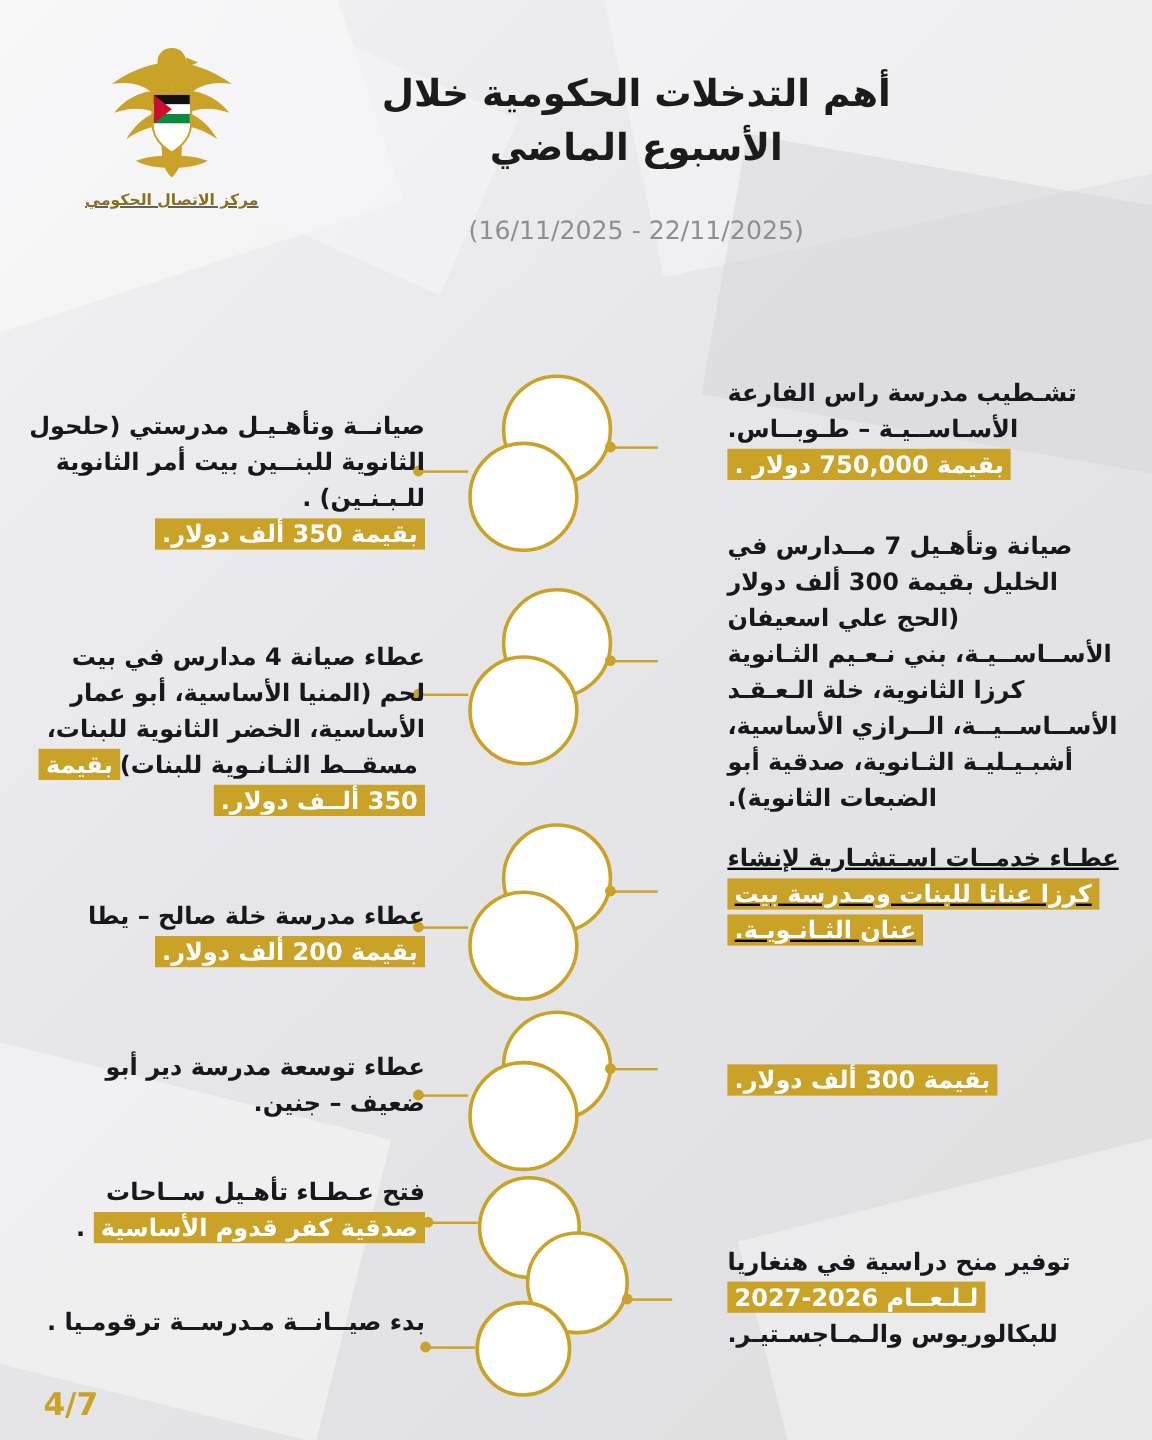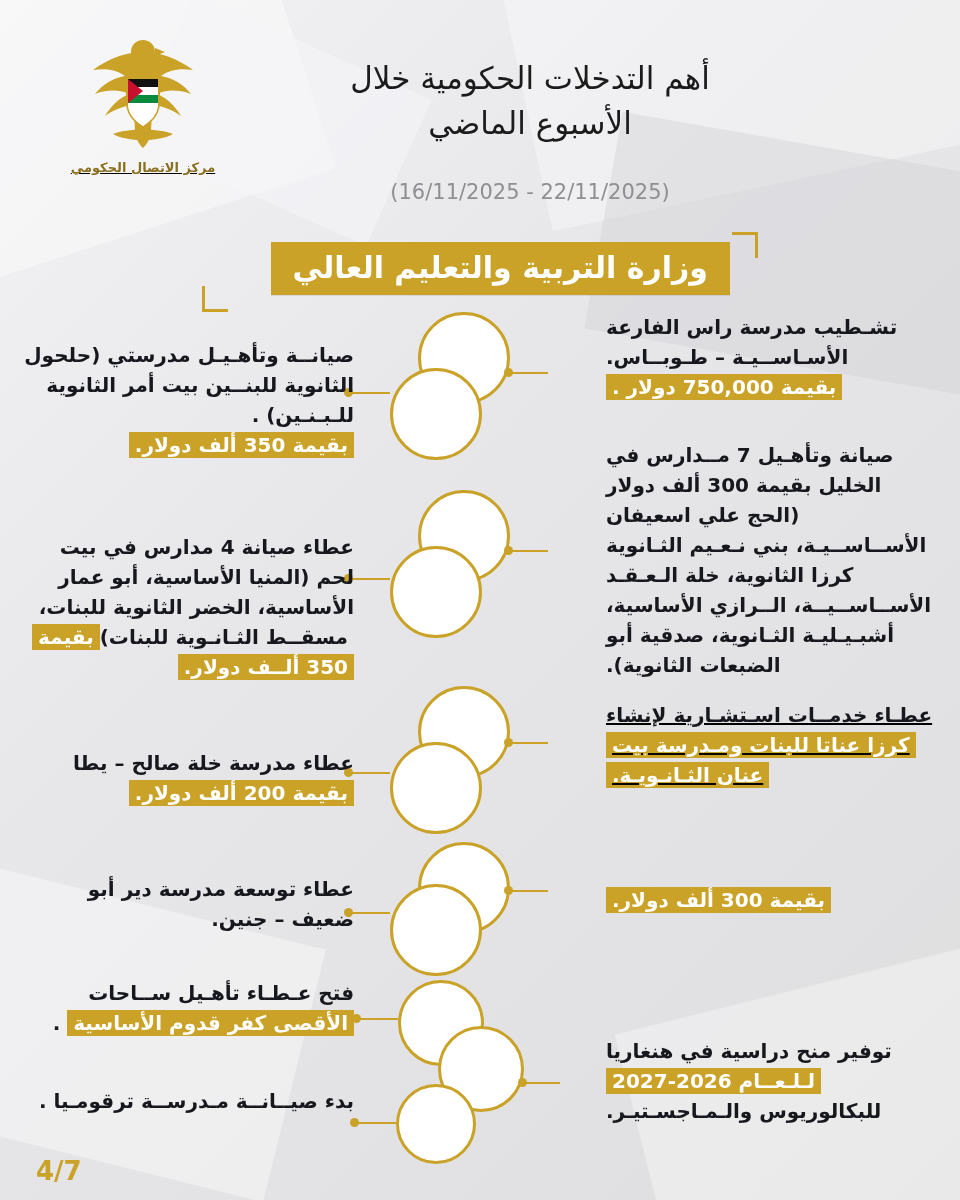--- a/index.html
+++ b/index.html
@@ -29,21 +29,21 @@
   .deco.d5 { left: 640px; top: 980px; width: 420px; height: 260px; transform: rotate(-14deg); background: rgba(255,255,255,0.35); }
   .deco.d6 { left: 150px; top: 40px; width: 260px; height: 160px; transform: rotate(24deg); background: rgba(245,245,248,0.6); }
 
   
   .header {
     position: absolute; top: 0; left: 0; width: 960px; height: 232px;
   }
   .header-title {
     position: absolute; top: 56px; right: 150px; width: 560px;
     text-align: center;
-    font-size: 31px; font-weight: normal; color: #1b1b1b;
+    font-size: 31px; font-weight: bold; color: #1b1b1b;
     line-height: 1.45;
     letter-spacing: 0px;
   }
   .header-date {
     position: absolute; top: 180px; right: 150px; width: 560px;
     text-align: center;
     font-size: 21px; color: #8e8e93; font-weight: normal;
     direction: ltr;
   }
   .emblem {
@@ -162,25 +162,20 @@
             <path d="M45 69 L75 69 L75 70 C75 80 68 87 60 92 C52 87 45 80 45 70 Z" fill="#ffffff"></path>
           </g>
 
           <path d="M30 100 C44 94 76 94 90 100 C76 108 44 108 30 100 Z" fill="#c9a227"></path>
         </svg>
       </span>
       <div class="emblem-caption">مركز الاتصال الحكومي</div>
     </div>
   </div>
 
-  <div class="banner-wrap">
-    <span class="bracket tl"></span>
-    <span class="bracket tr"></span>
-    <div class="banner">وزارة التربية والتعليم العالي</div>
-  </div>
 
   <div class="circles">
 
     <div class="circle" style="left:418px; top:312px; width:92px; height:92px;"></div>
     <div class="circle" style="left:390px; top:368px; width:92px; height:92px;"></div>
     <div class="connector" style="left:508px; top:372px; width:40px;"></div>
     <div class="dot" style="left:504px; top:368px;"></div>
     <div class="connector" style="left:348px; top:392px; width:42px;"></div>
     <div class="dot" style="left:344px; top:388px;"></div>
 
@@ -280,21 +275,21 @@
 
     <div class="item" style="top:874px;">
       <p>
         <span>عطاء توسعة مدرسة دير أبو ضعيف – جنين.</span>
       </p>
     </div>
 
     <div class="item" style="top:978px;">
       <p>
         <span>فتح عـطـاء تأهـيل ســاحات</span><br>
-        <span class="hl">الأقصى كفر قدوم الأساسية</span><span> .</span>
+        <span class="hl">صدقية كفر قدوم الأساسية</span><span> .</span>
       </p>
     </div>
 
     <div class="item" style="top:1086px;">
       <p>
         <span>بدء صيــانــة مـدرســة ترقومـيا .</span>
       </p>
     </div>
 
   </div>

